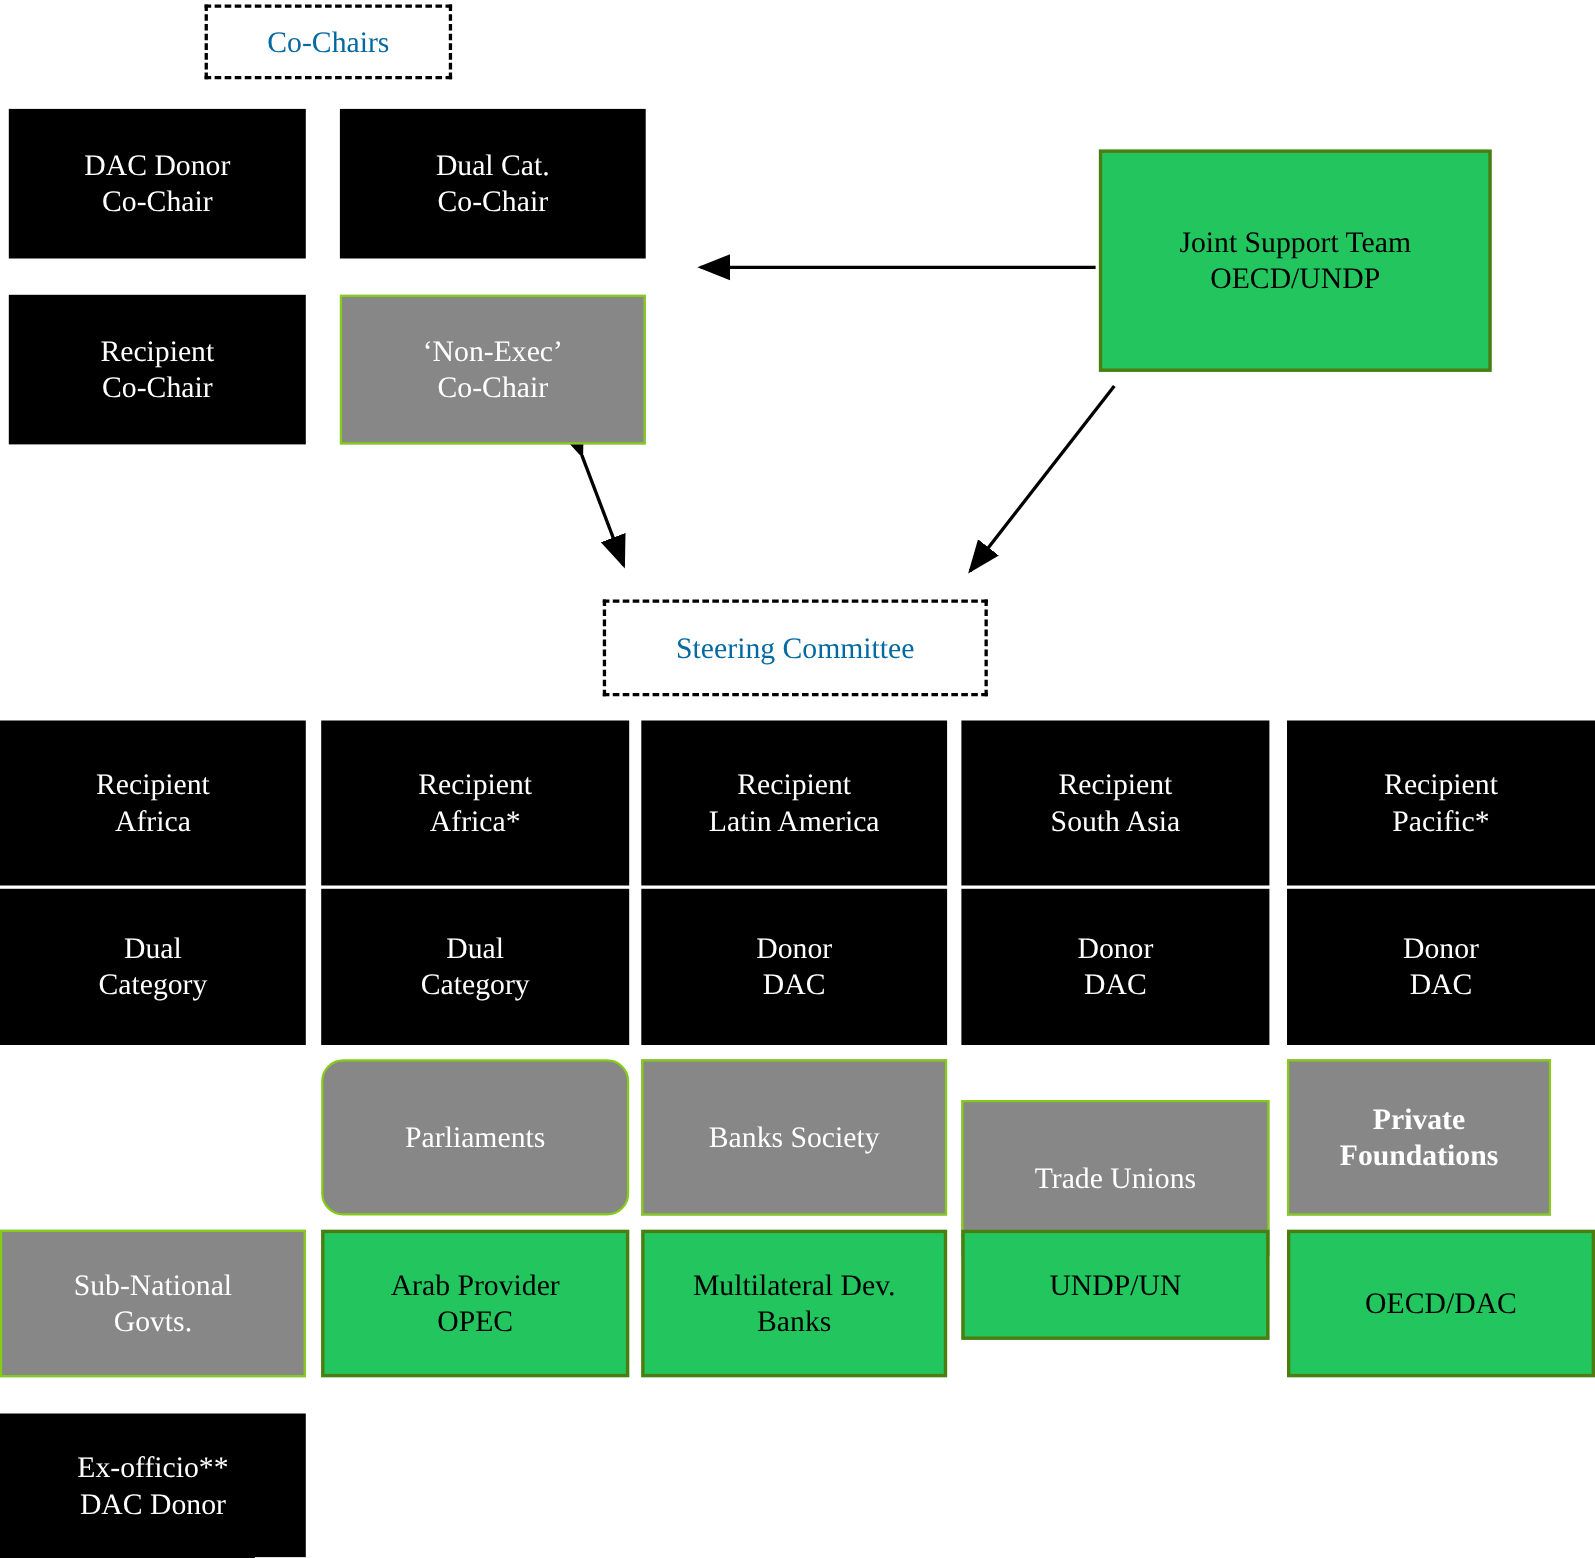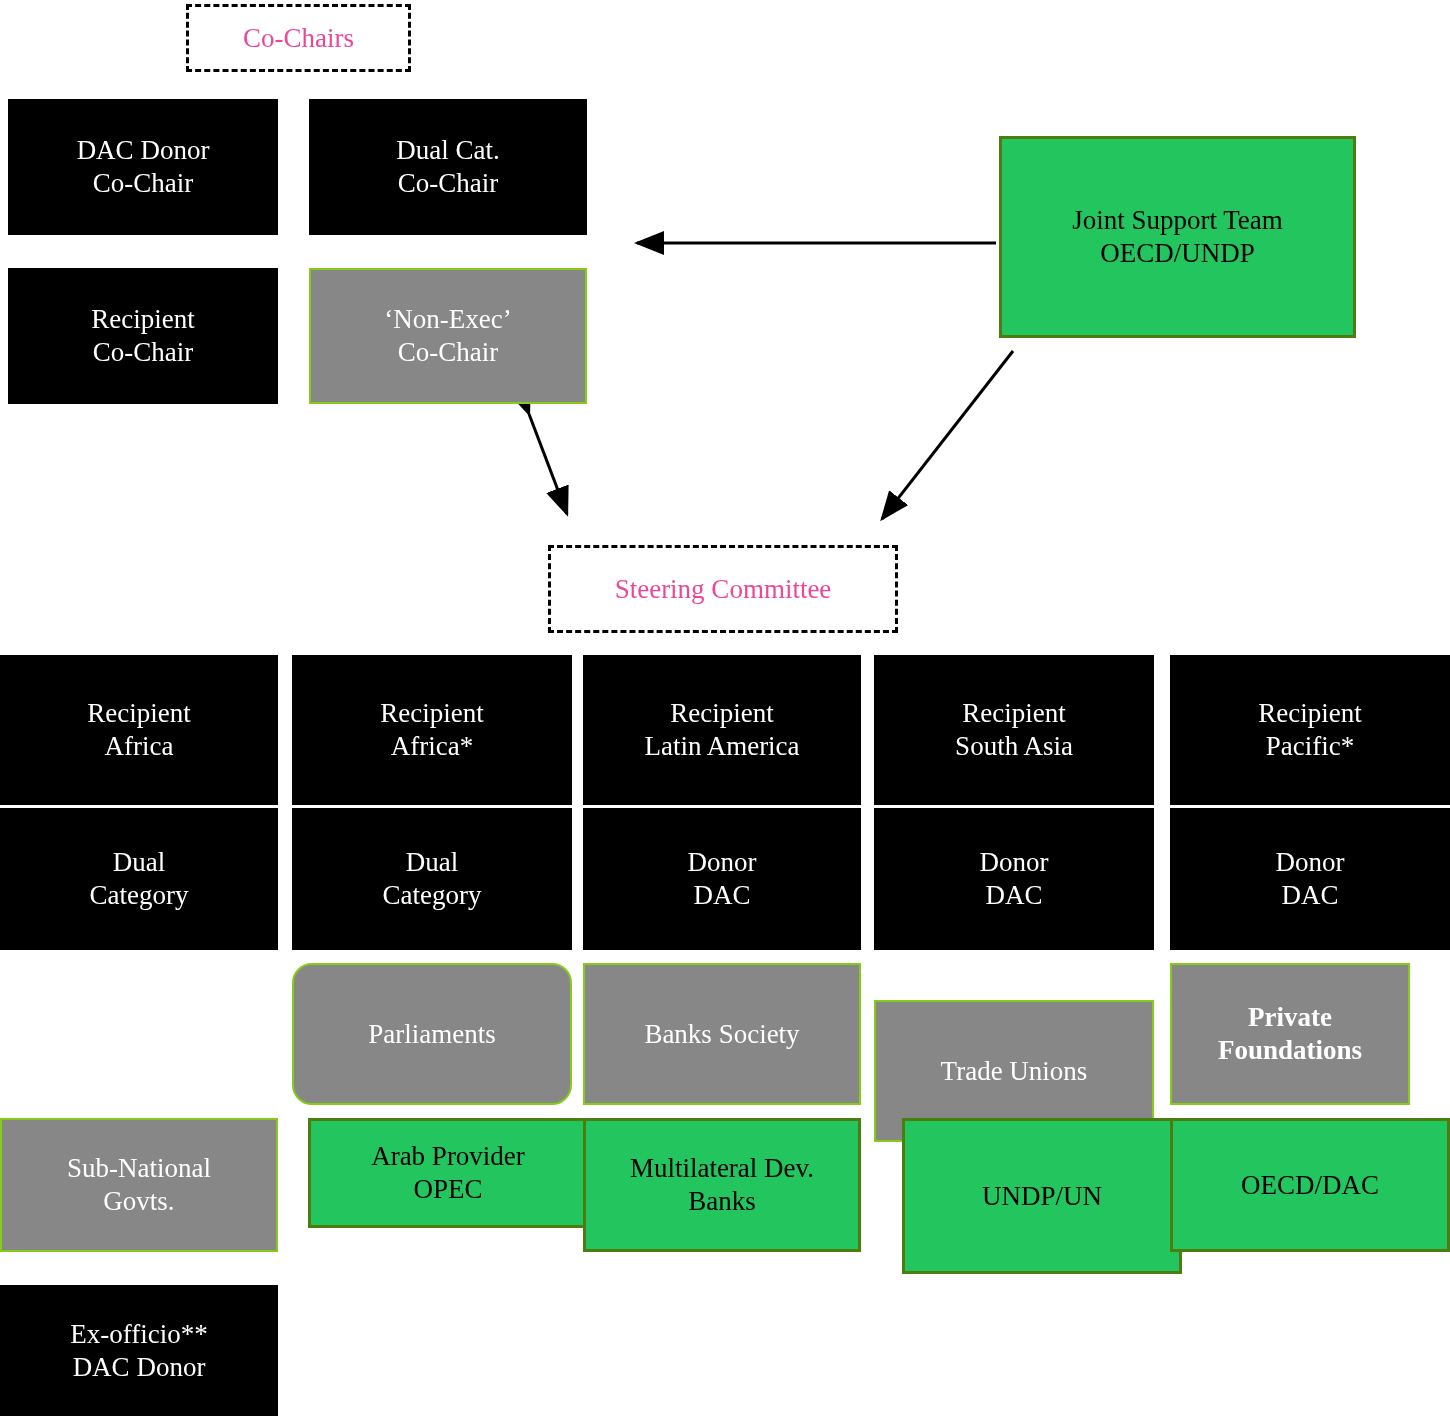--- a/index.html
+++ b/index.html
@@ -25,21 +25,21 @@
     align-items: center;
     justify-content: center;
     text-align: center;
     line-height: 1.22;
     font-size: 27px;
     white-space: pre-line;
   }
   .dashed {
     border: 3px dashed #000000;
     background: #ffffff;
-    color: #ec4899;
+    color: #0369a1;
   }
   .solid-white {
     border: 3px solid #4d7c0f;
     background: #22c55e;
     color: #000000;
   }
   .black {
     background: #000000;
     color: #ffffff;
     border: 0;
@@ -125,23 +125,23 @@
 DAC</div>
 
   <div class="box gray" style="left:292px; top:963px; width:280px; height:142px;border-radius:20px;">Parliaments</div>
   <div class="box gray" style="left:583px; top:963px; width:278px; height:142px;">Banks Society</div>
   <div class="box gray" style="left:874px; top:963px; width:280px; height:142px;margin-top:37px;">Trade Unions</div>
   <div class="box gray" style="left:1170px; top:963px; width:240px; height:142px;font-weight:bold;">Private
 Foundations</div>
 
   <div class="box gray" style="left:0px; top:1118px; width:278px; height:134px;">Sub-National
 Govts.</div>
-  <div class="box solid-white" style="left:292px; top:1118px; width:280px; height:110px;margin-left:16px;">Arab Provider
+  <div class="box solid-white" style="left:292px; top:1118px; width:280px; height:134px;">Arab Provider
 OPEC</div>
   <div class="box solid-white" style="left:583px; top:1118px; width:278px; height:134px;">Multilateral Dev.
 Banks</div>
-  <div class="box solid-white" style="left:874px; top:1118px; width:280px; height:156px;margin-left:28px;">UNDP/UN</div>
+  <div class="box solid-white" style="left:874px; top:1118px; width:280px; height:100px;">UNDP/UN</div>
   <div class="box solid-white" style="left:1170px; top:1118px; width:280px; height:134px;">OECD/DAC</div>
 
   <div class="box black" style="left:0px; top:1285px; width:278px; height:131px;">Ex-officio**
 DAC Donor</div>
 
 </div>
 
 </body></html>

